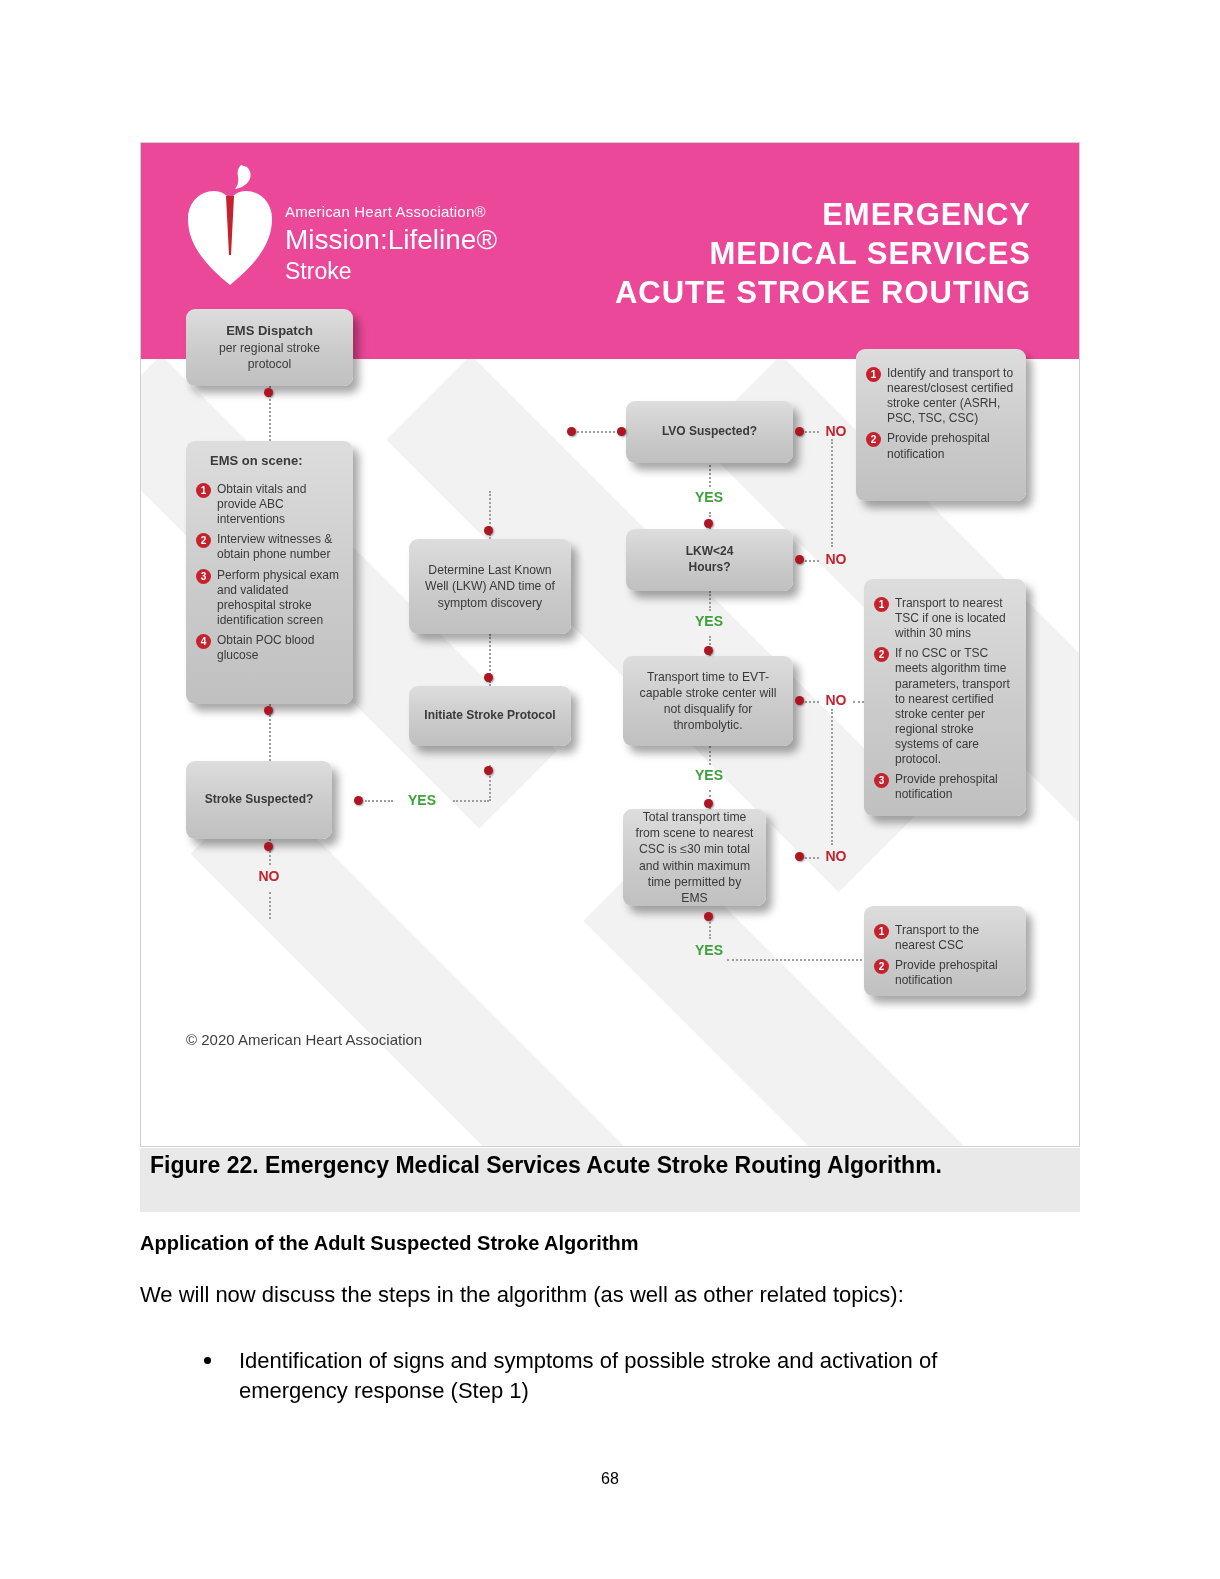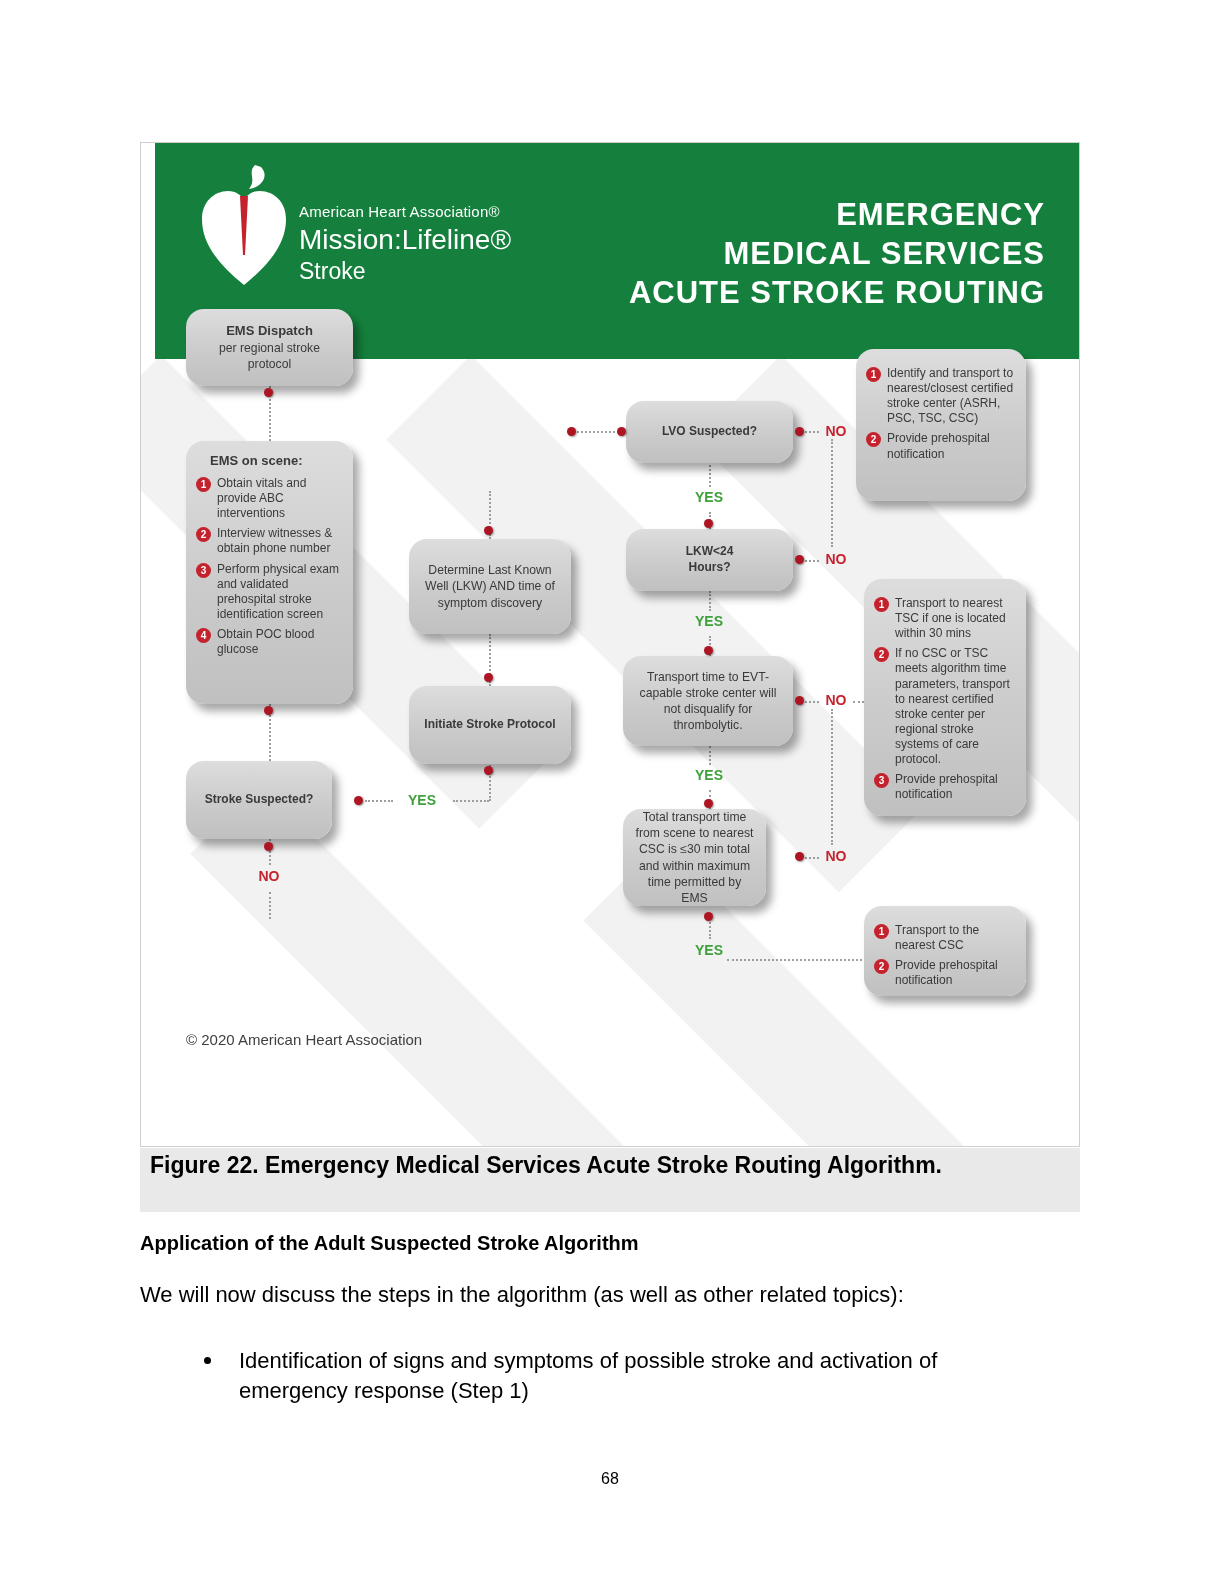--- a/index.html
+++ b/index.html
@@ -5,39 +5,39 @@
   html,body{margin:0;padding:0;background:#ffffff;}
   body{font-family:"Liberation Sans","DejaVu Sans",sans-serif;color:#000;}
   .page{position:relative;width:1220px;height:1579px;background:#fff;overflow:hidden;}
 
   
   .figure{position:absolute;left:140px;top:142px;width:940px;height:1005px;border:1px solid #cfcfcf;background:#fff;box-sizing:border-box;}
   .fig-inner{position:relative;width:100%;height:100%;overflow:hidden;}
 
   .chev{position:absolute;background:rgba(0,0,0,0.05);transform:rotate(45deg);transform-origin:left top;z-index:1;}
 
-  .red-band{position:absolute;left:0;top:0;width:940px;height:216px;background:#15803d;z-index:2;margin-left:14px;}
+  .red-band{position:absolute;left:0;top:0;width:940px;height:216px;background:#ec4899;z-index:2;}
   .logo{position:absolute;left:42px;top:20px;width:94px;height:130px;}
   .org{position:absolute;left:144px;top:60px;color:#fff;}
   .org1{font-size:15px;letter-spacing:.2px;}
   .org2{font-size:28px;margin-top:4px;font-weight:400;}
   .org3{font-size:23px;margin-top:2px;font-weight:400;}
   .fig-title{position:absolute;right:50px;top:52px;text-align:right;color:#fff;font-size:31px;line-height:39px;font-weight:600;letter-spacing:1px;}
 
-  .gbox{position:absolute;background:linear-gradient(180deg,#dddddd 0%,#cbcbcb 55%,#c0c0c0 100%);border-radius:18px;box-shadow:6px 7px 8px rgba(0,0,0,.35);box-sizing:border-box;color:#3a3a3a;z-index:5;}
+  .gbox{position:absolute;background:linear-gradient(180deg,#dddddd 0%,#cbcbcb 55%,#c0c0c0 100%);border-radius:9px;box-shadow:6px 7px 8px rgba(0,0,0,.35);box-sizing:border-box;color:#3a3a3a;z-index:5;}
   .center{display:flex;flex-direction:column;align-items:center;justify-content:center;text-align:center;padding:8px 12px;}
   .list{padding:12px 10px;text-align:left;}
   .bx-title{font-weight:700;font-size:13px;line-height:1.25;}
   .bx-body{font-size:12.2px;line-height:1.3;margin-top:2px;}
   .q{font-size:12px;font-weight:700;line-height:1.3;}
   .plain{font-size:12.2px;line-height:1.32;}
   .narrow-inner{display:inline-block;max-width:84px;}
   .redbox{background:#c4222d;color:#fff;}
   .redbox .q{color:#fff;font-size:13px;}
-  .list-title{font-weight:700;font-size:13px;margin:0 0 8px 14px;}
+  .list-title{font-weight:700;font-size:13px;margin:0 0 14px 14px;}
   .num-item{display:flex;align-items:flex-start;gap:6px;margin:5px 0;}
   .num-badge{flex:0 0 auto;width:15px;height:15px;border-radius:50%;background:#c4222d;color:#fff;font-size:10px;font-weight:700;display:flex;align-items:center;justify-content:center;margin-top:1px;}
   .num-text{font-size:12px;line-height:1.26;}
 
   .hl{position:absolute;border-top:2px dotted #9d9d9d;z-index:3;}
   .vl{position:absolute;border-left:2px dotted #9d9d9d;z-index:3;}
   .dot{position:absolute;width:9px;height:9px;border-radius:50%;background:#ad1522;box-shadow:1px 1px 2px rgba(0,0,0,.4);z-index:6;}
   .lbl{position:absolute;font-weight:700;font-size:14px;height:18px;line-height:18px;text-align:center;z-index:6;}
   .yes{color:#3fa03c;width:58px;}
   .no{color:#c4222d;width:34px;}
@@ -115,21 +115,21 @@
       <div class="gbox center" style="left:45px;top:618px;width:146px;height:78px">
         <div class="q">Stroke Suspected?</div>
       </div>
 
 
 
       <div class="gbox center" style="left:268px;top:396px;width:162px;height:95px">
         <div class="plain">Determine Last Known Well (LKW) AND time of symptom discovery</div>
       </div>
 
-      <div class="gbox center" style="left:268px;top:543px;width:162px;height:78px">
+      <div class="gbox center" style="left:268px;top:543px;width:162px;height:60px">
         <div class="q">Initiate Stroke Protocol</div>
       </div>
 
       <div class="gbox center" style="left:485px;top:258px;width:167px;height:62px">
         <div class="q">LVO Suspected?</div>
       </div>
 
       <div class="gbox center" style="left:485px;top:386px;width:167px;height:62px">
         <div class="q narrow-inner">LKW&lt;24 Hours?</div>
       </div>

